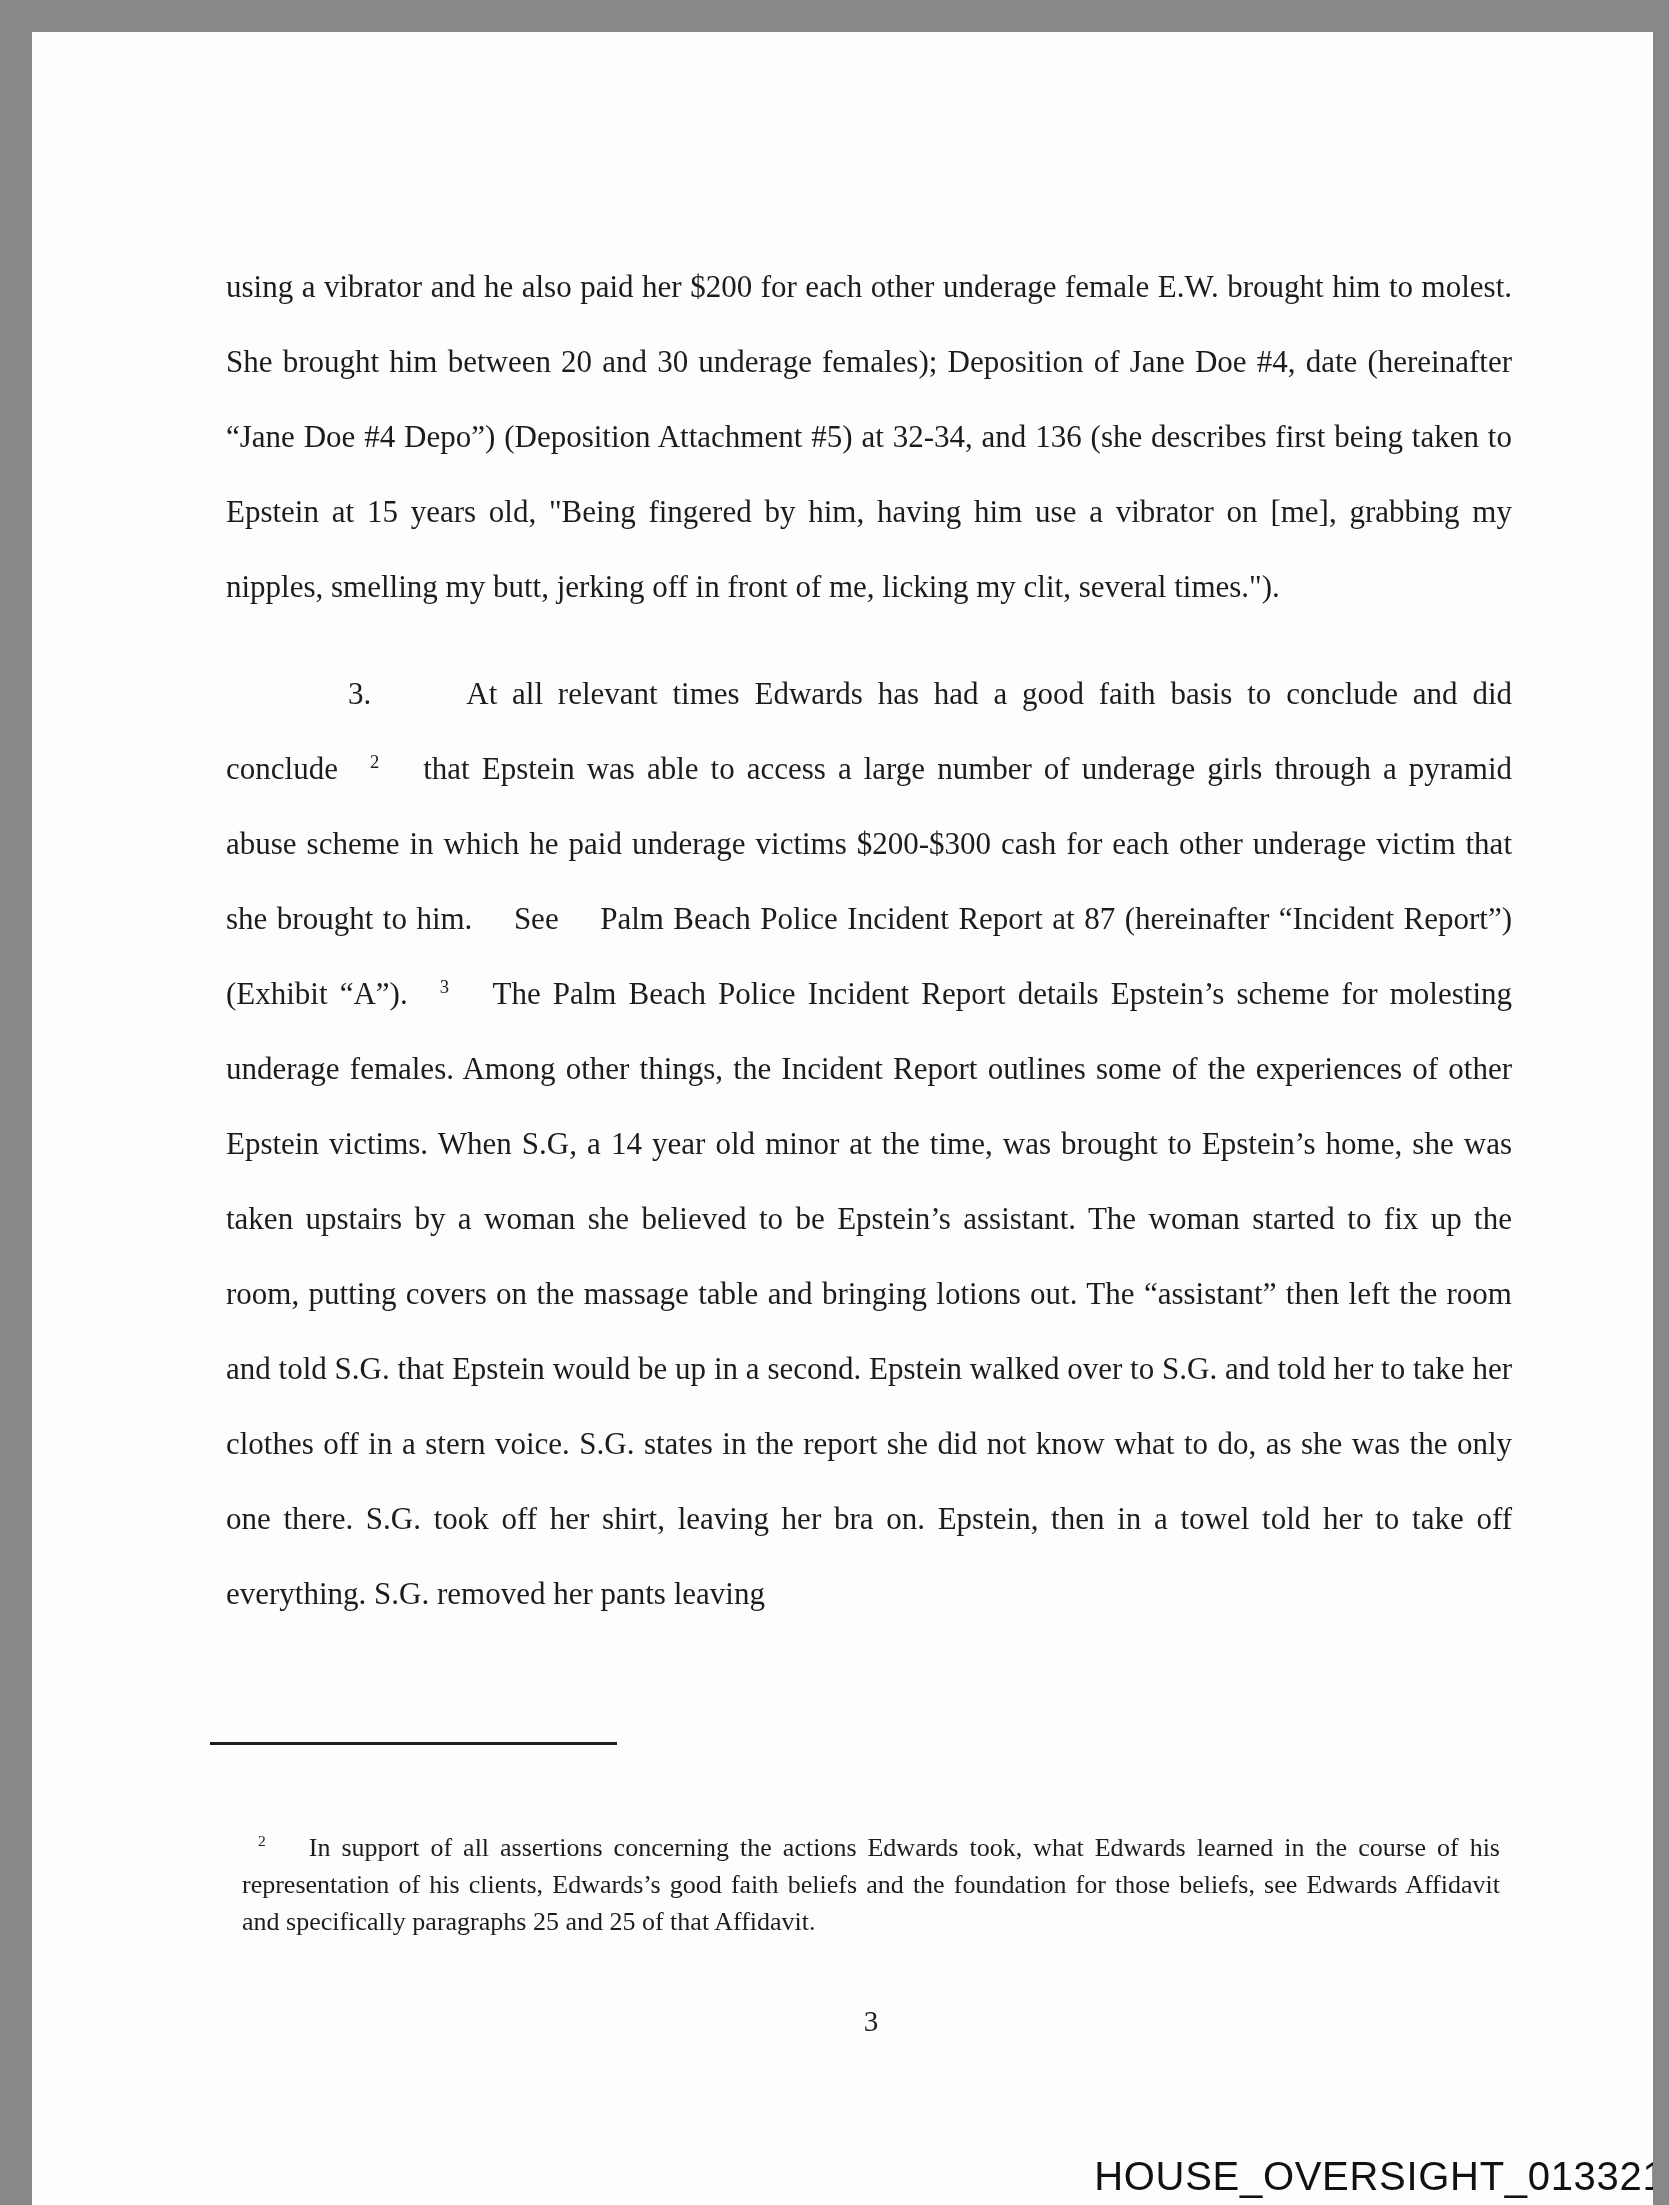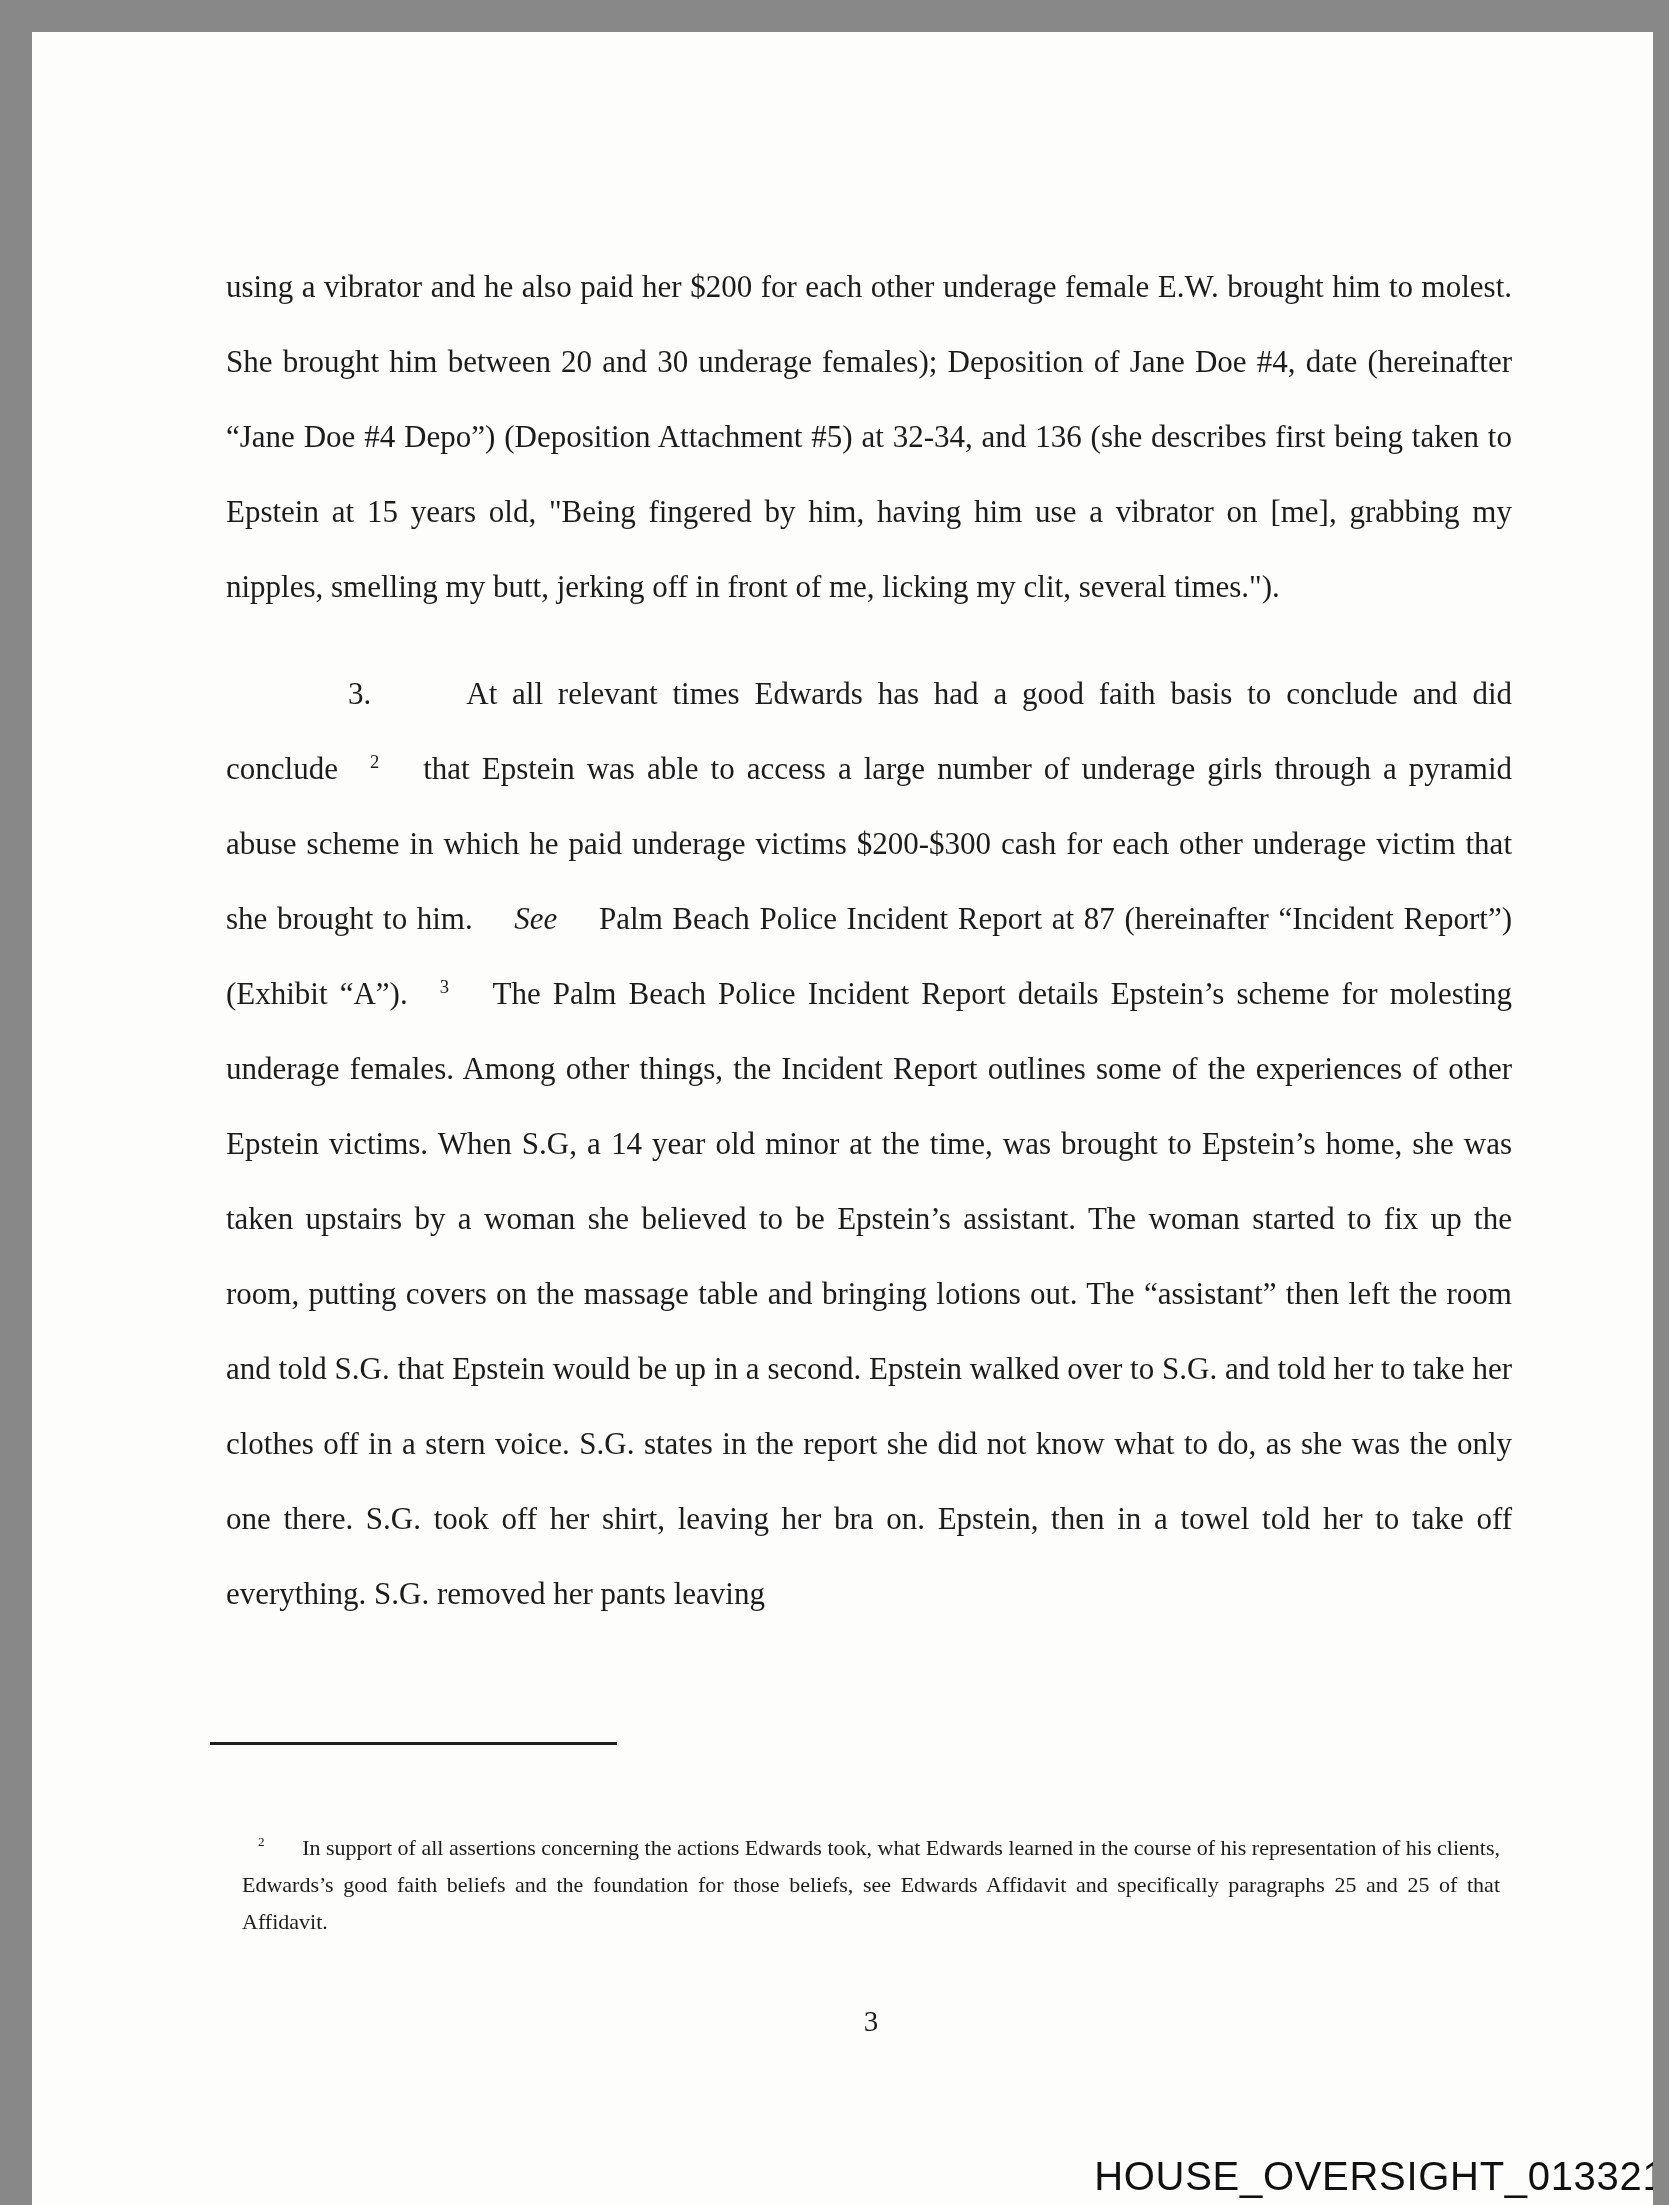--- a/index.html
+++ b/index.html
@@ -24,35 +24,35 @@
     text-align: justify;
   }
   .body-text p { margin: 0; }
   .para-indent { text-indent: 106px; }
   .pnum { margin-right: 63px; }
   sup {
     font-size: 0.60em;
     vertical-align: super;
     line-height: 0;
   }
-  .italic { font-style: italic; }
+  .italic { }
   .footer-area {
     position: absolute;
     top: 1694px;
     left: 162px;
     width: 1354px;
   }
   .fn-sep {
     width: 407px;
     height: 0;
     border-top: 3.3px solid #1e1e1e;
     margin-bottom: 19.6px;
   }
   .footnotes {
-    font-size: 22px;
+    font-size: 26px;
     line-height: 37px;
     text-align: justify;
   }
   .footnotes p { margin: 0; }
   .page-number {
     text-align: center;
     font-size: 29px;
     margin-top: 17px;
   }
   .bates {

